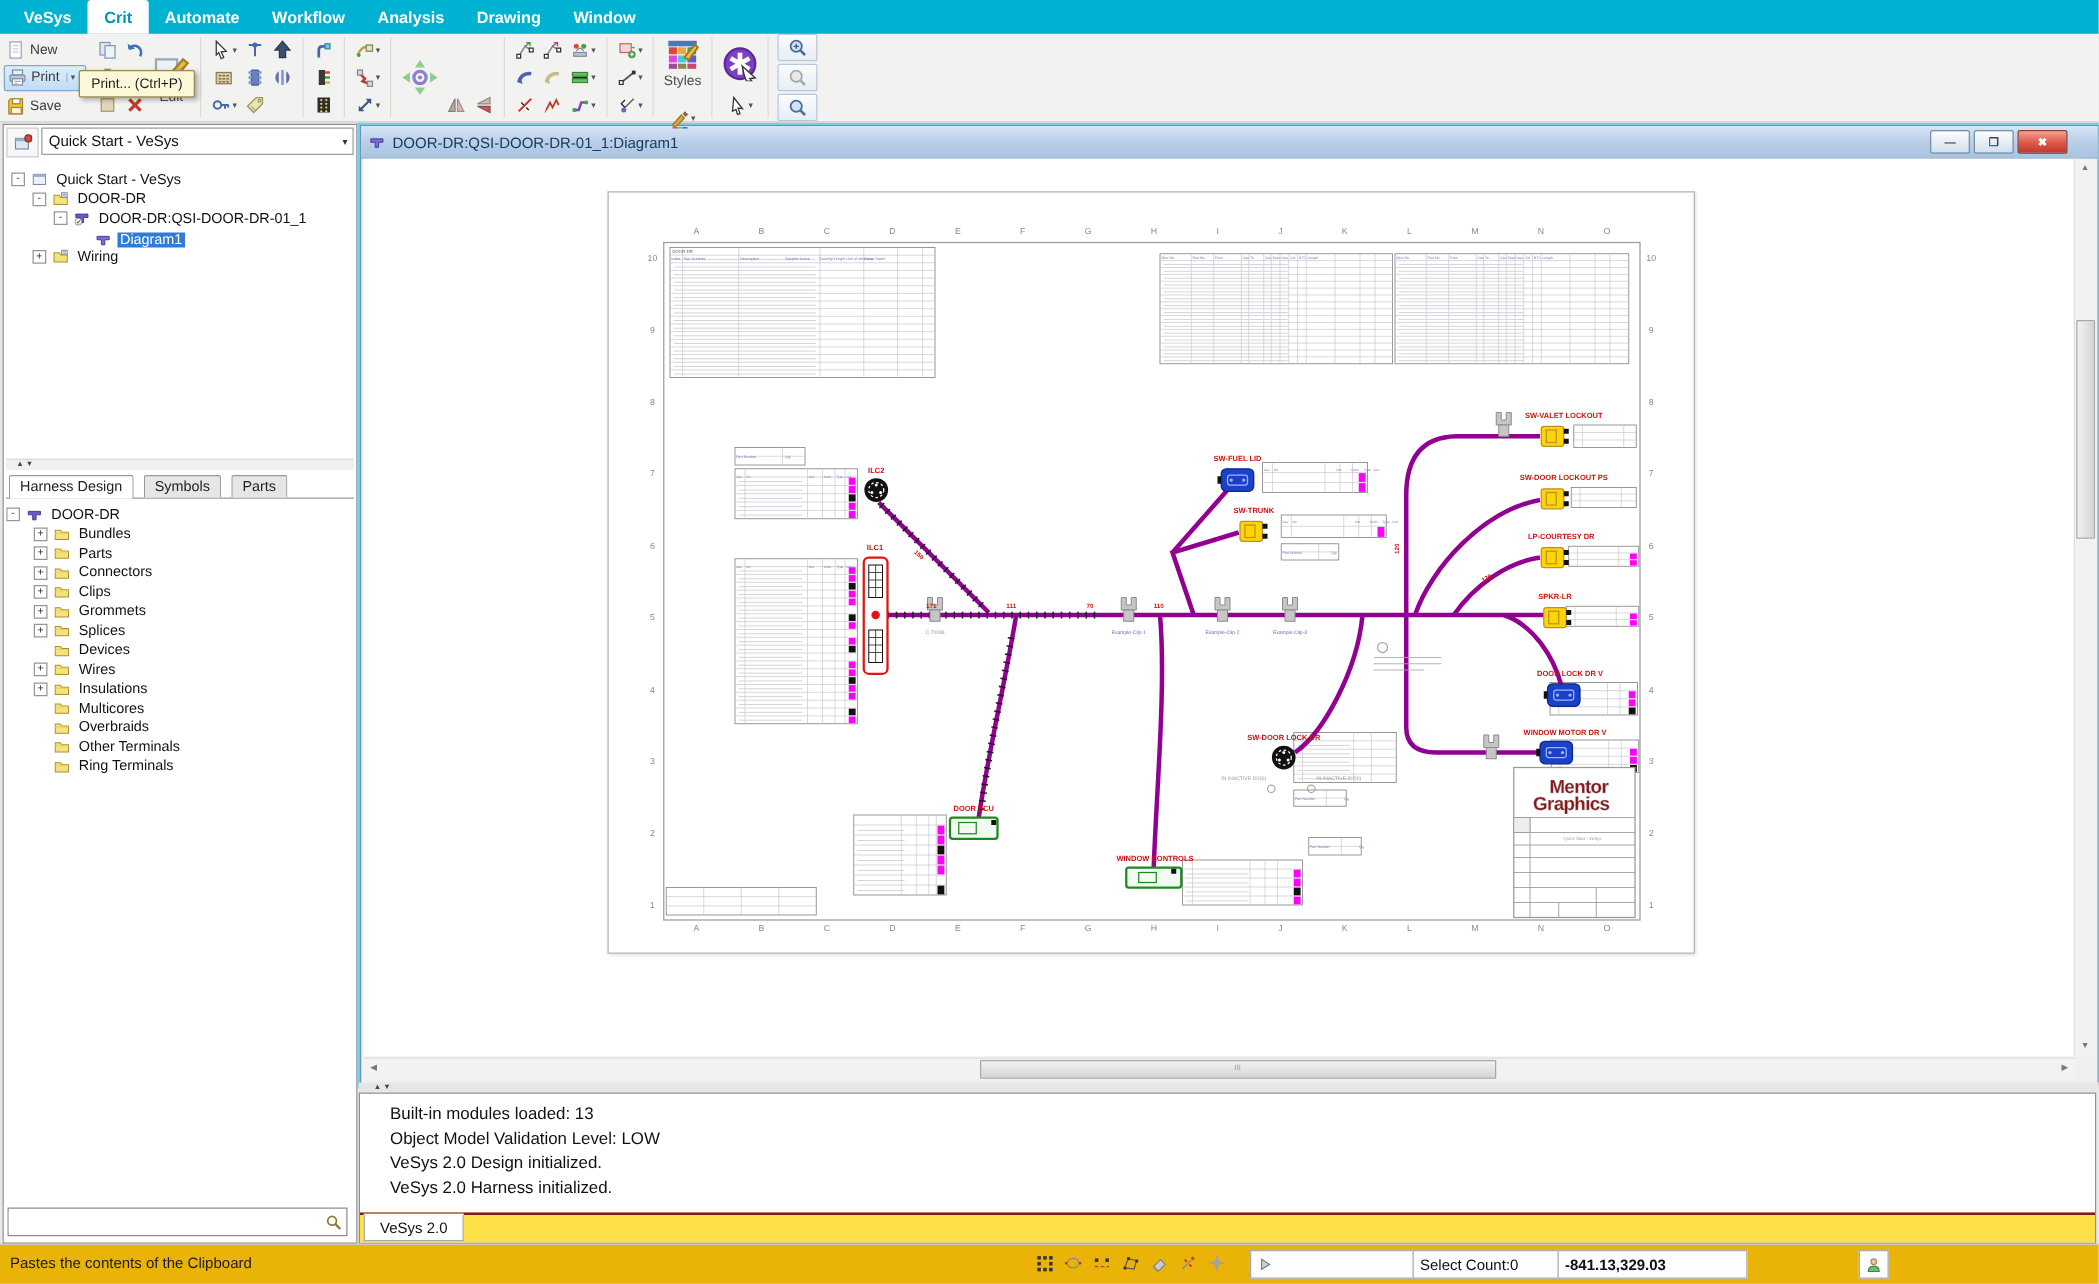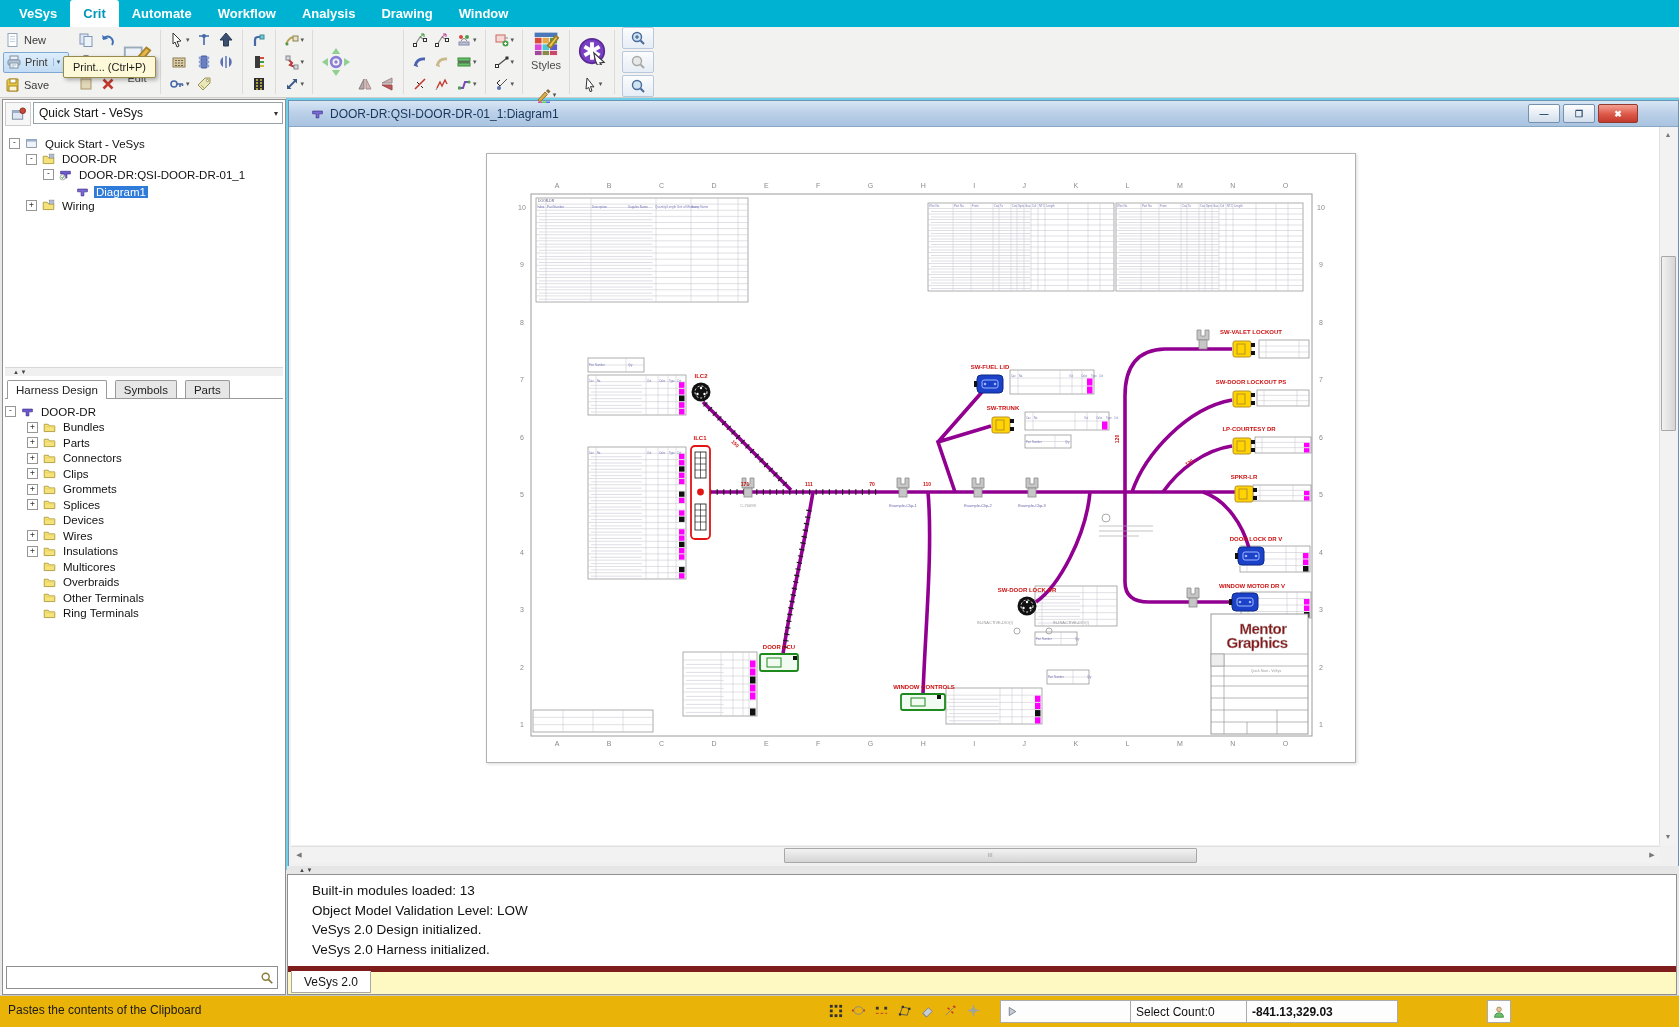--- a/index.html
+++ b/index.html
@@ -57,21 +57,21 @@
   .ltab.active{background:#fff;margin-bottom:-1px;padding-bottom:3px;}
   .lsearch{position:absolute;left:3px;right:7px;bottom:5px;height:21px;border:1px solid #8e8e8e;background:#fff;
     display:flex;align-items:center;}
   .lsearch input{flex:1;border:none;outline:none;height:17px;font-size:11px;padding:0 4px;}
   .lsearch .ri{width:14px;height:14px;margin-right:3px;}
   
   .docwin{position:absolute;left:288px;top:100px;width:1389px;height:766px;background:#f0f0f0;
     border:1px solid #6a93b8;box-shadow:0 0 0 2px #6fd0e8;z-index:2;}
   .dtitle{position:absolute;top:0;left:0;right:0;height:25px;
     background:linear-gradient(#d8e6f5,#bcd1e9 45%,#a9c3e0);border-bottom:1px solid #8aa7c4;
-    display:flex;align-items:center;padding:0 22px;font-size:12px;color:#17365a;}
+    display:flex;align-items:center;padding:0 6px;font-size:12px;color:#17365a;}
   .dtitle .ri{width:13px;height:13px;margin-right:6px;}
   .dbtns{margin-left:auto;display:flex;gap:3px;padding-right:18px;}
   .dbtn{width:30px;height:17px;border:1px solid #7591ad;border-radius:2px;
     background:linear-gradient(#fdfdfe,#d3dfec);display:flex;align-items:center;justify-content:center;
     font-size:9px;color:#2c4a66;font-weight:bold;}
   .dbtn.close{background:linear-gradient(#f2a093,#dd5848 55%,#c23a2e);color:#fff;border-color:#93392e;width:38px;}
   .canvas{position:absolute;left:2px;top:26px;right:18px;bottom:22px;background:#fff;overflow:hidden;}
   .vscroll{position:absolute;top:26px;right:2px;width:16px;bottom:22px;background:#f2f2f2;border-left:1px solid #e0e0e0;}
   .hscroll{position:absolute;left:2px;right:18px;bottom:4px;height:16px;background:#f2f2f2;border-top:1px solid #e0e0e0;}
   .sarrow{position:absolute;font-size:7px;color:#777;width:16px;height:16px;text-align:center;line-height:16px;}
@@ -95,21 +95,21 @@
   .tbnote{font:3.5px "Liberation Sans",sans-serif;fill:#9a9a9a;text-anchor:middle;}
   .logo1{font:bold 15px "Liberation Sans",sans-serif;fill:#8b1616;stroke:#a8a8a8;stroke-width:.3;text-anchor:middle;letter-spacing:-.5px;}
   .frame{fill:none;stroke:#9c9c9c;stroke-width:1;}
   
   .csplit{position:absolute;left:287px;top:866px;width:1390px;height:8px;background:#e6e6e6;
     font-size:6px;color:#444;line-height:8px;padding-left:12px;z-index:3;}
   .console{position:absolute;left:287px;top:874px;width:1388px;height:119px;background:#fff;
     border:1px solid #8f8f8f;z-index:3;}
   .cmsg{font-size:13.5px;color:#111;padding:1px 24px;line-height:17.5px;}
   .cmsgs{padding-top:6px;}
-  .cfoot{position:absolute;left:0;right:0;bottom:0;height:22px;border-top:6px solid #7f1d1d;background:#fef9c3;}
+  .cfoot{position:absolute;left:0;right:0;bottom:0;height:22px;border-top:2px solid #7f1d1d;background:#fde047;}
   .ctab{position:absolute;left:3px;top:-1px;height:20px;padding:0 12px;background:#fff;border:1px solid #a8a8a8;
     border-top:1px solid #fff;font-size:12px;display:flex;align-items:center;color:#111;}
   
   .statusbar{position:absolute;left:0;right:0;top:995px;height:32px;background:#eab308;
     border-top:1px solid #c8c8c8;font-size:12px;z-index:5;}
   .shint{position:absolute;left:8px;top:7px;color:#1a1a1a;}
   .sicons{position:absolute;left:828px;top:7px;display:flex;gap:8px;}
   .sicons .ri{width:15px;height:15px;}
   .sfield{position:absolute;top:4px;height:21px;border:1px solid #ababab;background:#fdfdfd;
     display:flex;align-items:center;padding:0 5px;color:#111;}

